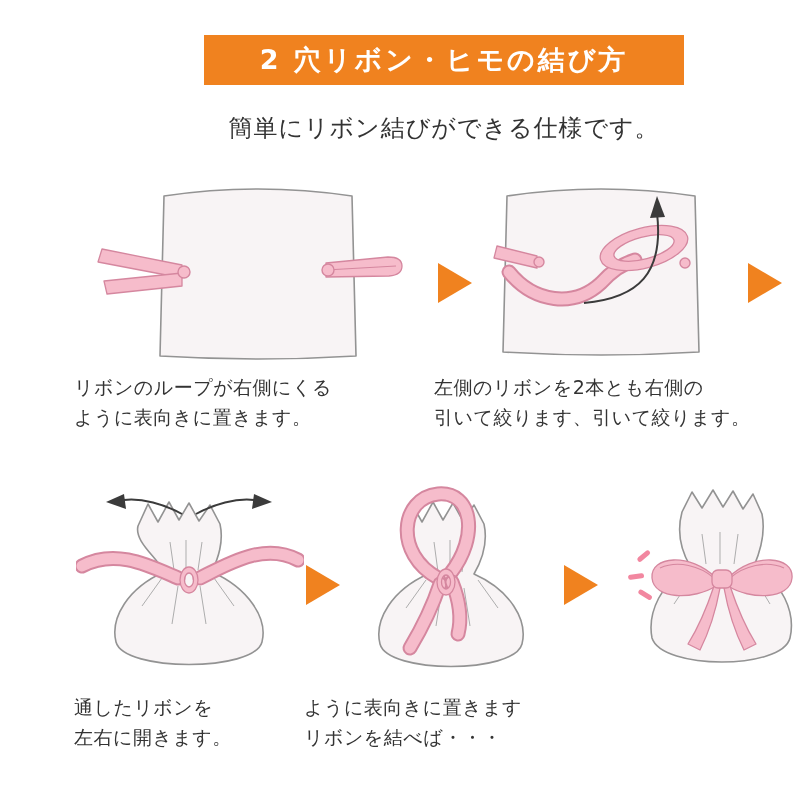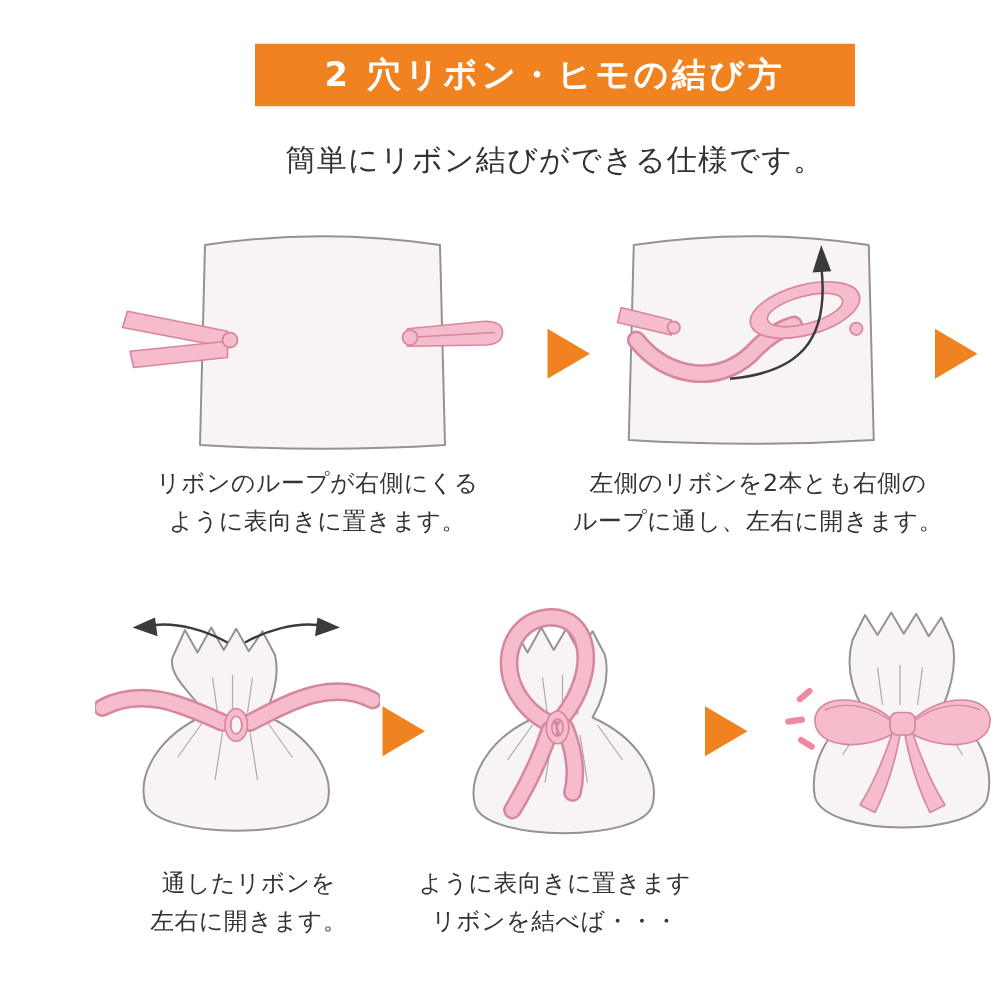--- a/index.html
+++ b/index.html
@@ -14,21 +14,21 @@
   }
   .banner h1{
     margin:0;font-size:27px;font-weight:bold;color:#ffffff;letter-spacing:3px;white-space:nowrap;
   }
   .subtitle{
     position:absolute;left:0;top:112px;width:800px;margin:0;
     text-align:center;font-size:24px;letter-spacing:1px;
   }
   .illus{position:absolute;}
   .caption{
-    position:absolute;margin:0;text-align:center;font-size:19px;line-height:1.6;
+    position:absolute;margin:0;text-align:left;font-size:19px;line-height:1.6;
     white-space:pre-line;letter-spacing:0.5px;
   }
   .step-arrow{
     position:absolute;width:0;height:0;
     border-top:20px solid transparent;border-bottom:20px solid transparent;
     border-left:34px solid var(--accent-orange,#F0821F);
   }
   
   .bag{fill:var(--bag-fill,#F8F4F5);stroke:var(--outline-gray,#939393);stroke-width:1.6;stroke-linejoin:round;}
   .rib-f{fill:var(--ribbon-pink,#F6BCCB);stroke:var(--ribbon-pink-dark,#D5879F);stroke-width:1.3;stroke-linejoin:round;}
@@ -86,21 +86,21 @@
       <path class="blk" d="M95 135 C 150 130, 175 105, 168 45"></path>
       <polygon class="blk-head" points="161,50 168,28 176,49"></polygon>
     </g>
   </svg>
 
   <div class="step-arrow" style="left:704px;top:263px"></div>
 
   <p class="caption" style="left:30px;top:372px;width:360px">リボンのループが右側にくる
 ように表向きに置きます。</p>
   <p class="caption" style="left:390px;top:372px;width:345px">左側のリボンを2本とも右側の
-ループに通し、左右に開きます。</p>
+引いて絞ります、引いて絞ります。</p>
 
   <svg class="illus" style="left:32px;top:478px" width="228" height="206" viewBox="0 0 228 206">
     <path class="bag" d="M62 48 L72 26 L82 44 L93 24 L103 42 L113 25 L123 43 L134 27 L144 46
              C 148 64, 142 80, 136 94 C 172 110, 192 140, 186 164
              C 178 194, 48 194, 40 164 C 34 140, 52 110, 88 94
              C 82 80, 58 64, 62 48 Z"></path>
     <g>
       <path class="gather" d="M98 92 L94 64"></path>
       <path class="gather" d="M110 92 L110 62"></path>
       <path class="gather" d="M122 92 L126 64"></path>

